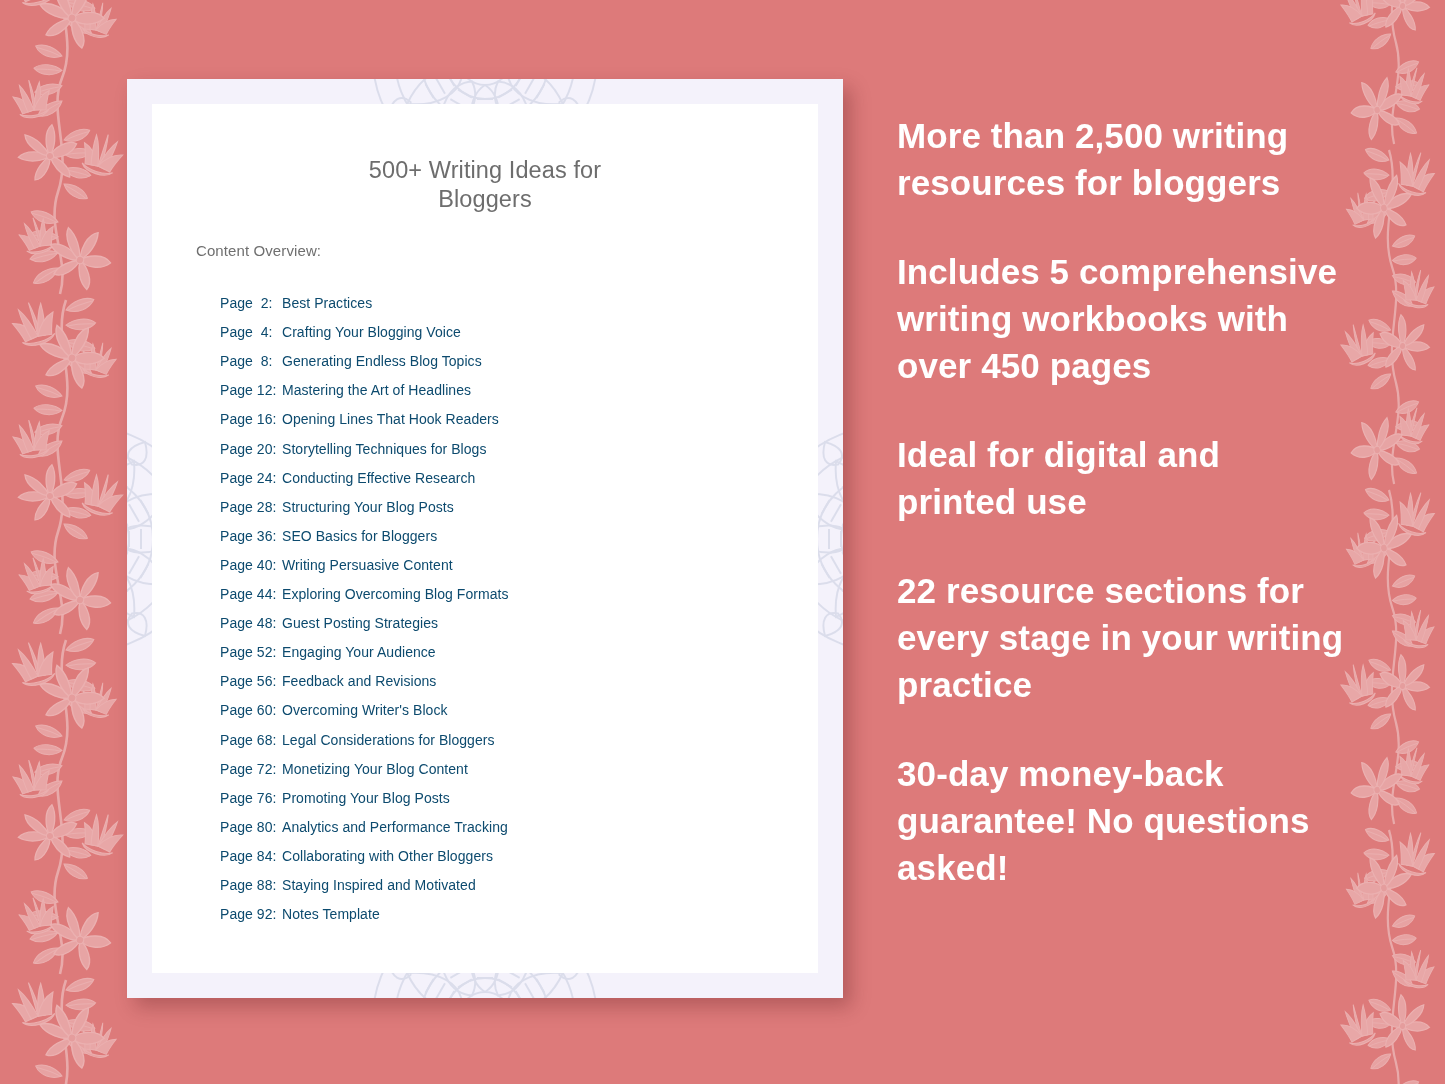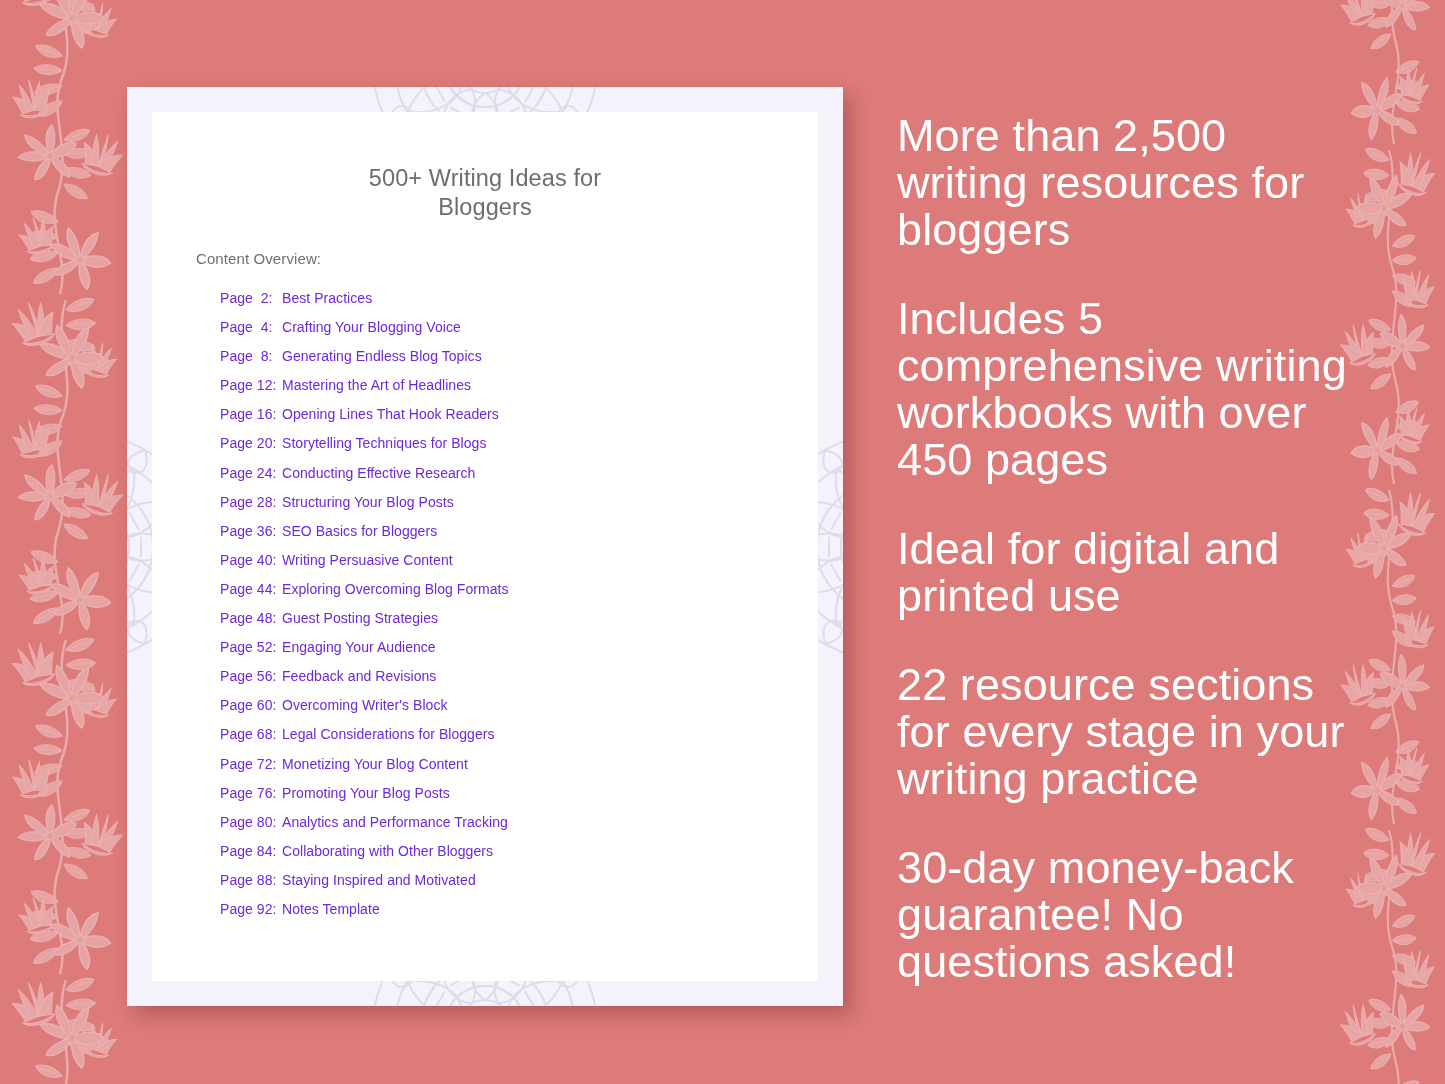--- a/index.html
+++ b/index.html
@@ -37,21 +37,20 @@
   
   #card {
     position: absolute;
     left: 127px;
     top: 79px;
     width: 716px;
     height: 919px;
     background: #f4f2fb;
     box-shadow: 8px 9px 18px rgba(96, 30, 34, 0.33);
     overflow: hidden;
-    margin-top: 8px;
   }
   .mandala {
     position: absolute;
     opacity: 0.5;
     pointer-events: none;
   }
   .mandala svg { display: block; width: 100%; height: 100%; }
   .mandala-top    { left: 228px; top: -150px;  width: 260px; height: 260px; }
   .mandala-bottom { left: 228px; bottom: -150px; width: 260px; height: 260px; }
   .mandala-left   { left: -168px; top: 330px;  width: 260px; height: 260px; }
@@ -90,47 +89,47 @@
   }
 
   #toc {
     position: absolute;
     left: 68px;
     top: 178px;
     right: 20px;
   }
   .toc-row {
     display: flex;
-    align-items: flex-start;
+    align-items: flex-end;
     height: 29.1px;
     font-size: 14px;
-    color: #6d28d9;
+    color: #0c4a6e;
     letter-spacing: 0.05px;
   }
   .toc-page {
     display: inline-block;
     width: 62px;
     flex: 0 0 62px;
     text-align: left;
     white-space: pre;
   }
   .toc-label { white-space: nowrap; }
 
   
   #benefits {
     position: absolute;
     left: 897px;
     top: 112px;
     width: 452px;
   }
   .benefit {
     color: #ffffff;
-    font-size: 45px;
+    font-size: 35px;
     line-height: 47px;
-    font-weight: 400;
+    font-weight: 700;
     letter-spacing: 0.1px;
     margin-bottom: 42px;
   }
   .benefit:last-child { margin-bottom: 12px; }
 </style>
 </head>
 <body>
 
 <div id="stage">
 

